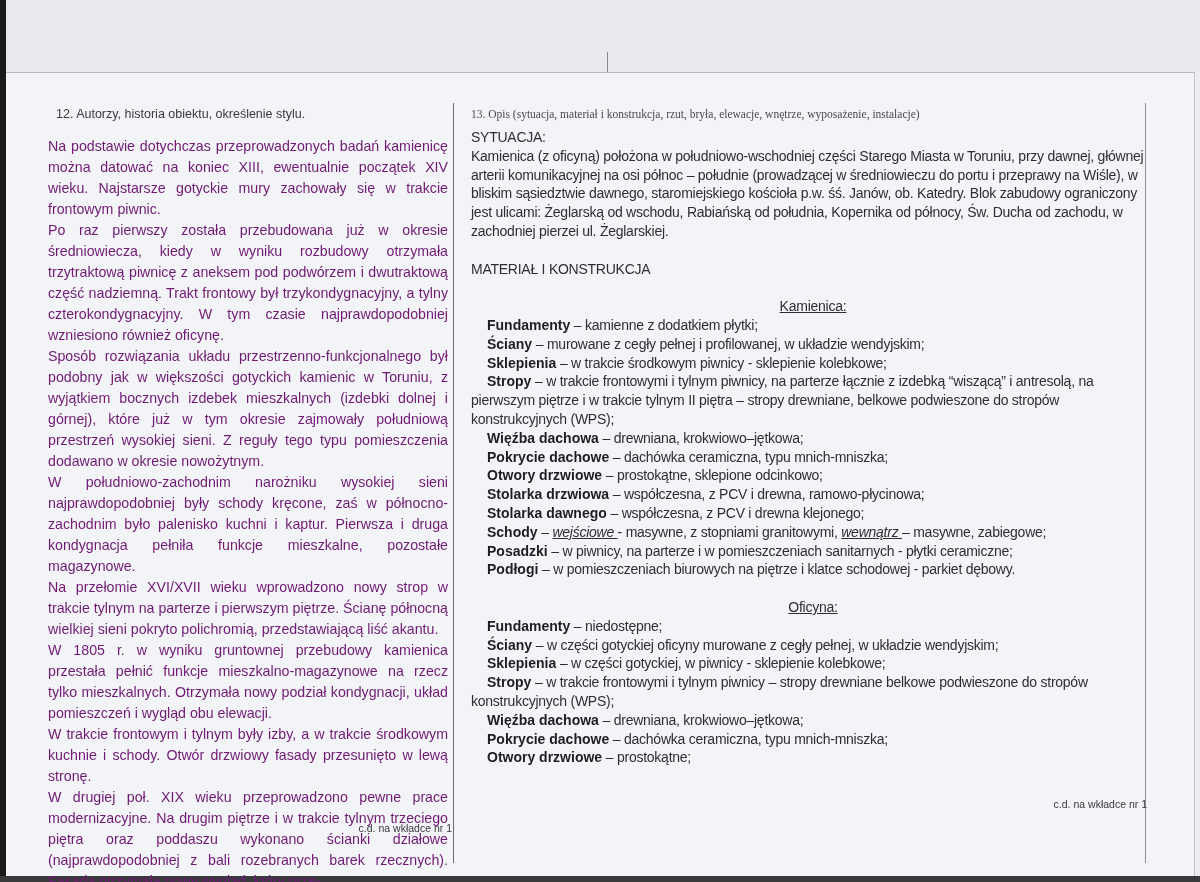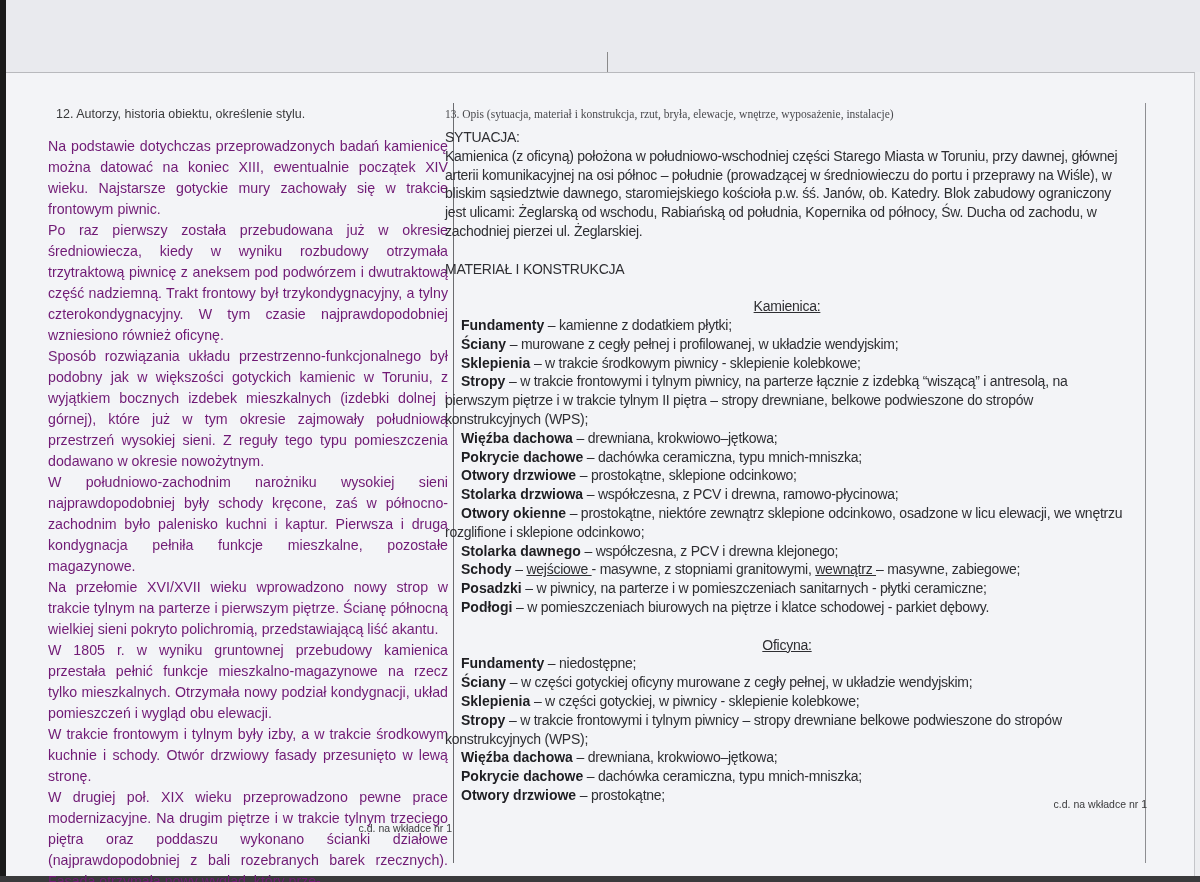--- a/index.html
+++ b/index.html
@@ -37,21 +37,21 @@
       border-right: 1px solid #8d8e92;
     }
     .col-divider {
       position: absolute; left: 453px; top: 103px; width: 1px; height: 760px;
       background: #6b6c70;
     }
     .col-left {
       position: absolute; left: 48px; top: 103px; width: 400px;
     }
     .col-right {
-      position: absolute; left: 445px; top: 103px; width: 684px;
+      position: absolute; left: 471px; top: 103px; width: 684px;
     }
     .section-header-left {
       font-size: 12.5px; color: #3a3a3c; margin-left: 8px; margin-top: 3px;
       height: 22px; line-height: 16px;
     }
     .section-header-right {
       font-family: "Liberation Serif", serif;
       font-size: 11.5px; color: #4a4a4e; margin-top: 4px;
       height: 21px; line-height: 14px;
     }
@@ -70,21 +70,21 @@
       font-size: 10.5px; text-align: right; color: #3a3a3c;
     }
     .desc {
       font-size: 14px; line-height: 18.8px; color: #2e2e32;
       letter-spacing: -0.25px;
     }
     .desc p { margin: 0; }
     .desc .gap { height: 18.8px; }
     .desc .sub { text-decoration: underline; text-align: center; }
     .desc b { font-weight: bold; color: #1e1e22; letter-spacing: 0; padding-left: 16px; }
-    .desc .u { text-decoration: underline; }
+    .desc .u { text-decoration: underline; font-style: italic; }
   </style>
 </head>
 <body>
 
 <div class="left-edge"></div>
 <div class="top-strip"></div>
 <div class="top-tick"></div>
 <div class="sheet"></div>
 <div class="bottom-edge"></div>
 
@@ -117,21 +117,20 @@
     <p class="sub">Kamienica:</p>
 
     <p><b>Fundamenty</b><span> – kamienne z dodatkiem płytki;</span></p>
     <p><b>Ściany</b><span> – murowane z cegły pełnej i profilowanej, w układzie wendyjskim;</span></p>
     <p><b>Sklepienia</b><span> – w trakcie środkowym piwnicy - sklepienie kolebkowe;</span></p>
     <p><b>Stropy</b><span> – w trakcie frontowymi i tylnym piwnicy, na parterze łącznie z izdebką “wiszącą” i antresolą, na pierwszym piętrze i w trakcie tylnym II piętra – stropy drewniane, belkowe podwieszone do stropów konstrukcyjnych (WPS);</span></p>
     <p><b>Więźba dachowa</b><span> – drewniana, krokwiowo–jętkowa;</span></p>
     <p><b>Pokrycie dachowe</b><span> – dachówka ceramiczna, typu mnich-mniszka;</span></p>
     <p><b>Otwory drzwiowe</b><span> – prostokątne, sklepione odcinkowo;</span></p>
     <p><b>Stolarka drzwiowa</b><span> – współczesna, z PCV i drewna, ramowo-płycinowa;</span></p>
-    <p><b>Otwory okienne</b><span> – prostokątne, niektóre zewnątrz sklepione odcinkowo, osadzone w licu elewacji, we wnętrzu rozglifione i sklepione odcinkowo;</span></p>
     <p><b>Stolarka dawnego</b><span> – współczesna, z PCV i drewna klejonego;</span></p>
     <p><b>Schody</b><span> – </span><span class="u">wejściowe </span><span>- masywne, z stopniami granitowymi, </span><span class="u">wewnątrz </span><span>– masywne, zabiegowe;</span></p>
     <p><b>Posadzki</b><span> – w piwnicy, na parterze i w pomieszczeniach sanitarnych - płytki ceramiczne;</span></p>
     <p><b>Podłogi</b><span> – w pomieszczeniach biurowych na piętrze i klatce schodowej - parkiet dębowy.</span></p>
 
     <div class="gap"></div>
     <p class="sub">Oficyna:</p>
     <p><b>Fundamenty</b><span> – niedostępne;</span></p>
     <p><b>Ściany</b><span> – w części gotyckiej oficyny murowane z cegły pełnej, w układzie wendyjskim;</span></p>
     <p><b>Sklepienia</b><span> – w części gotyckiej, w piwnicy - sklepienie kolebkowe;</span></p>

